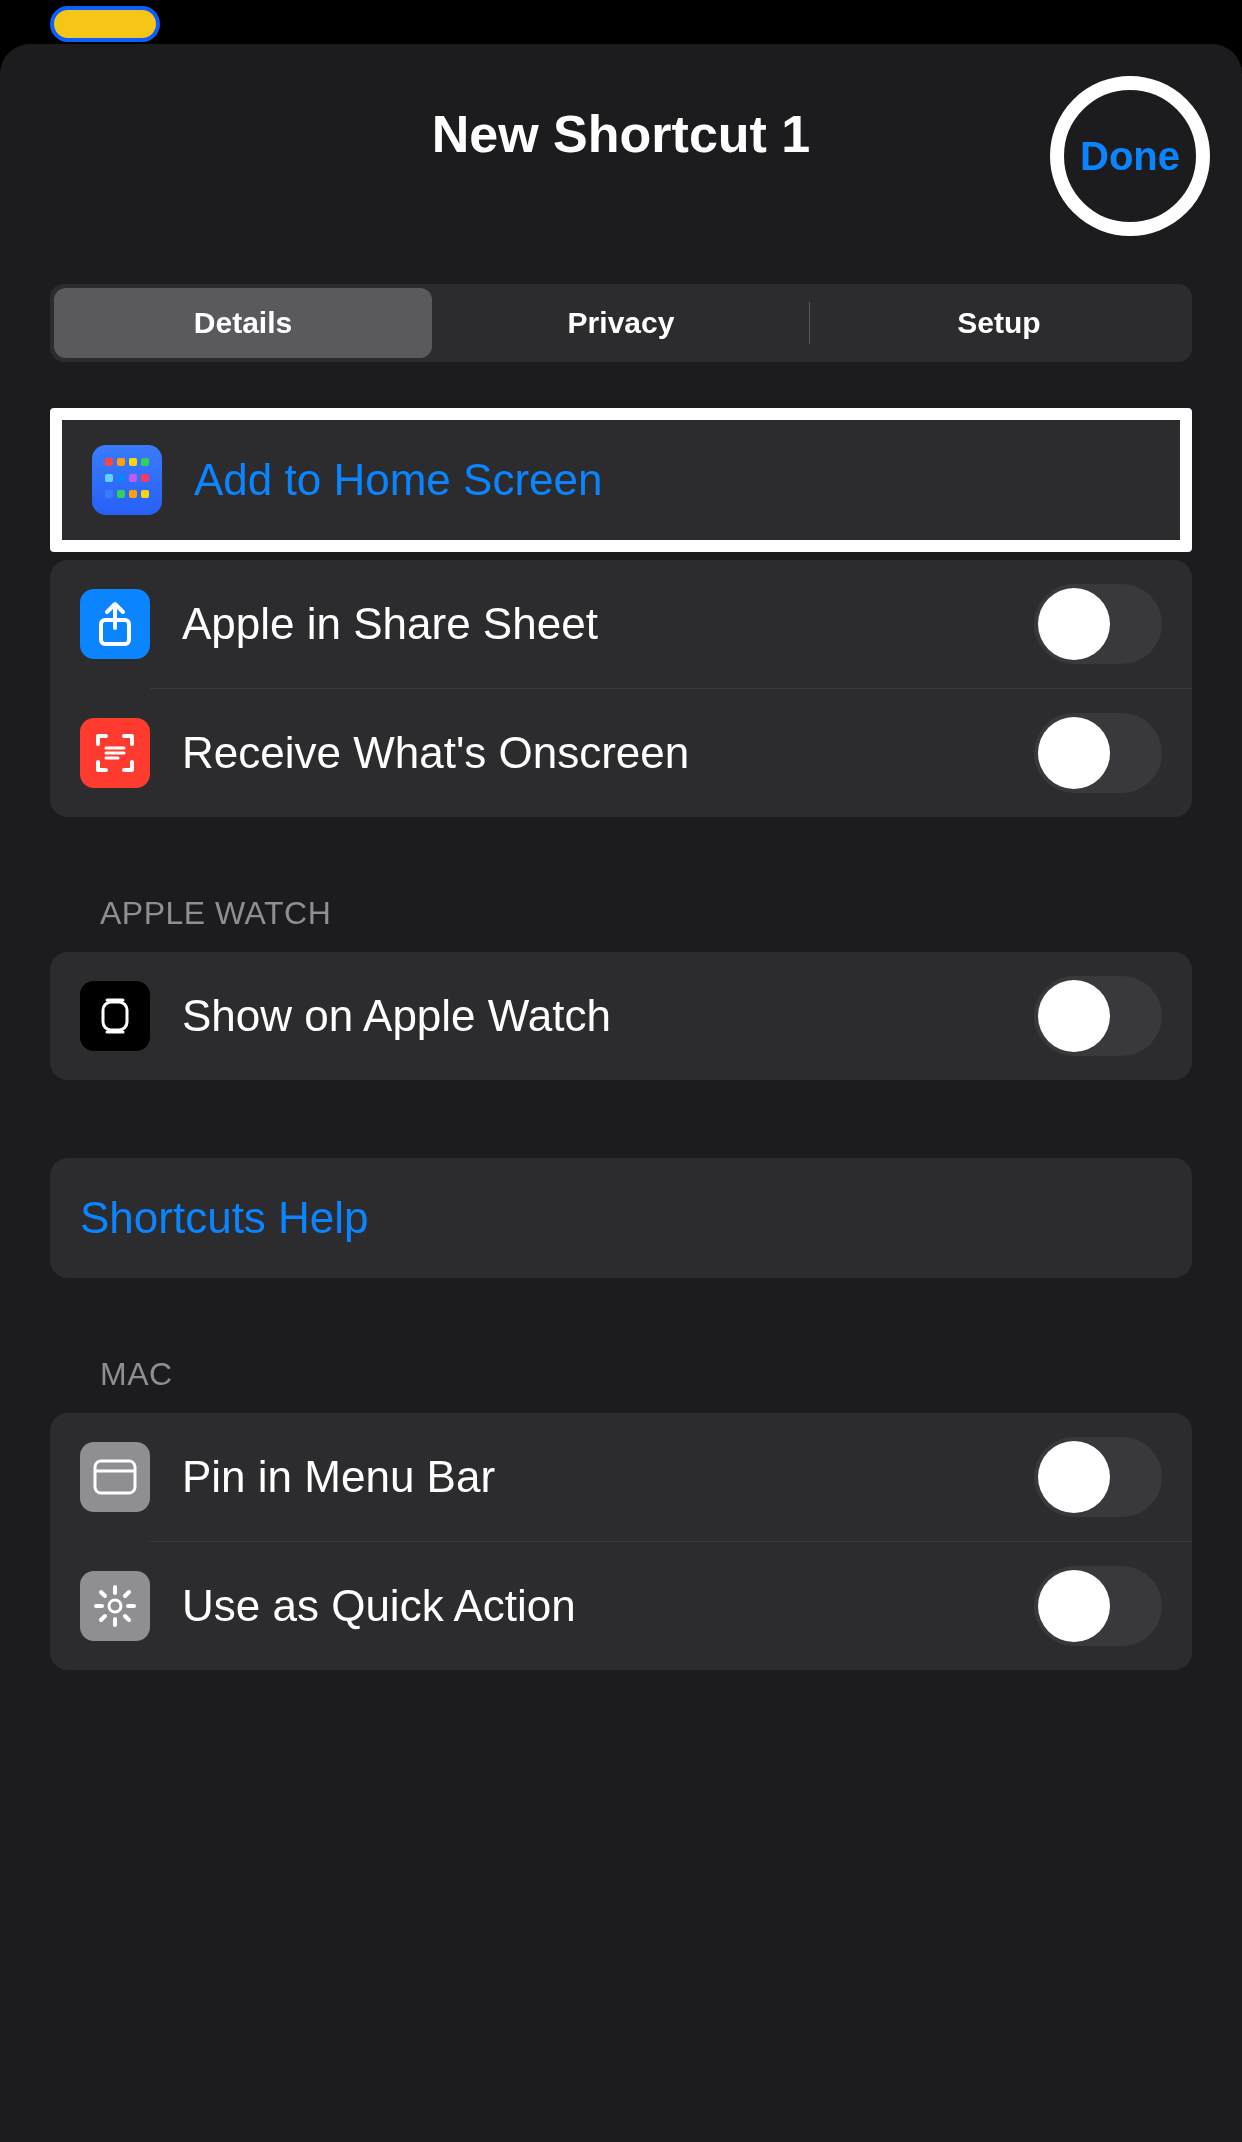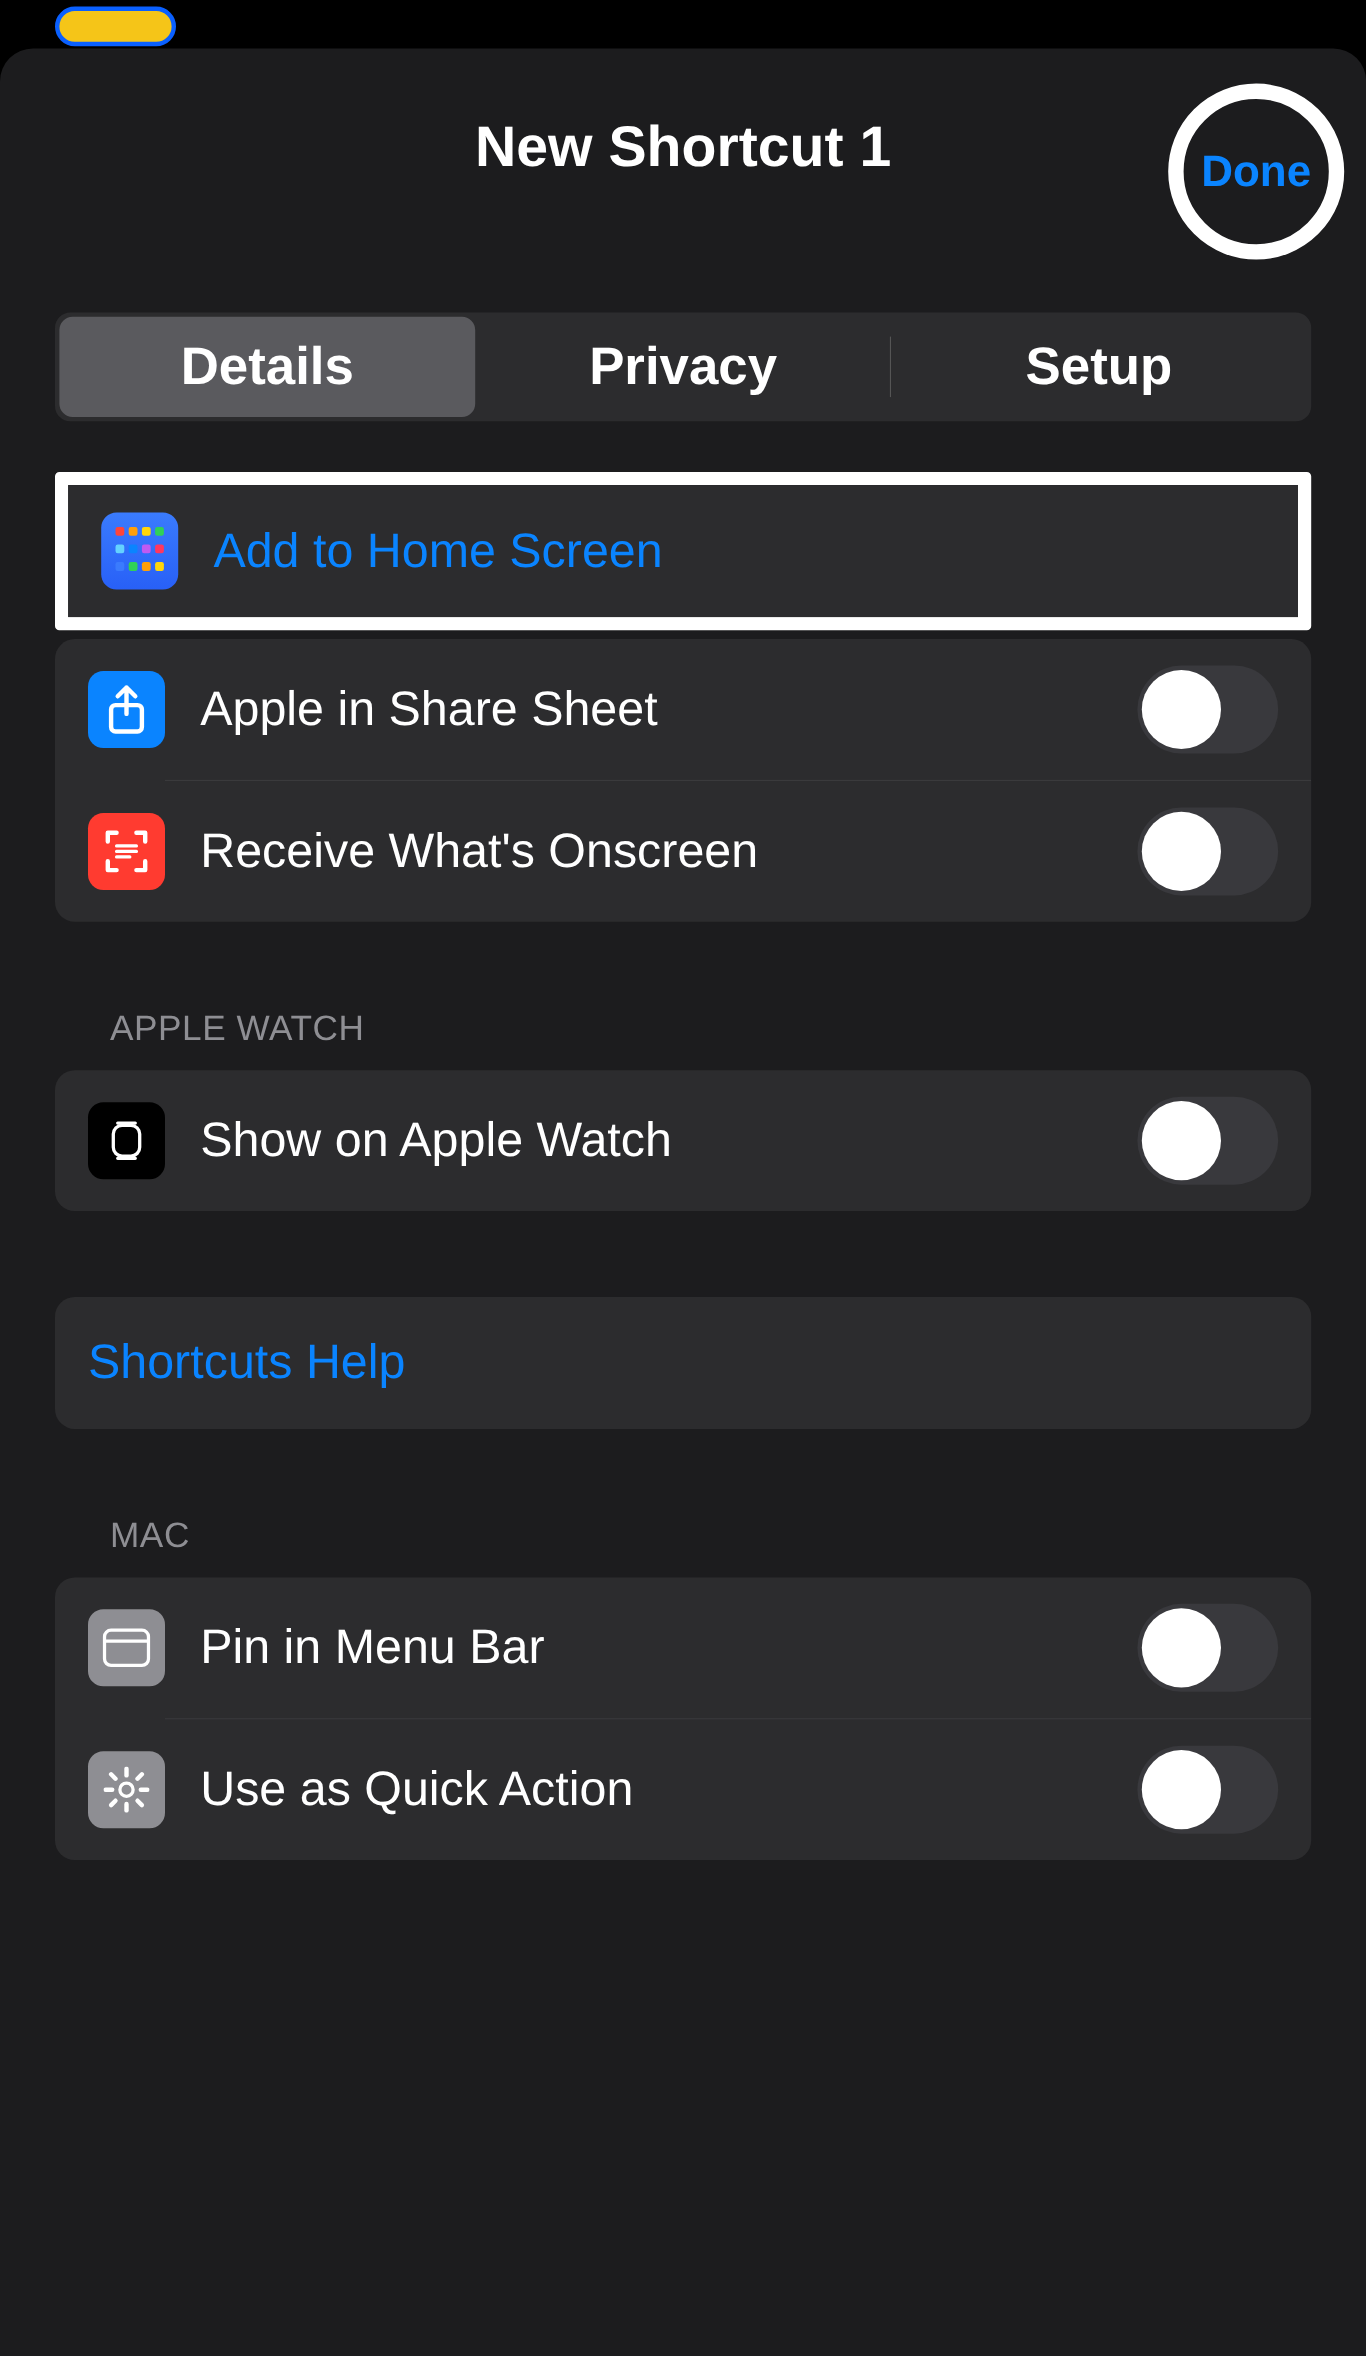--- a/index.html
+++ b/index.html
@@ -29,21 +29,21 @@
       align-items: center;
       justify-content: center;
     }
     .page-title {
       font-size: 52px;
       font-weight: 600;
       color: #fff;
     }
     .done-circle {
       position: absolute;
-      right: 20px;
+      right: 32px;
       top: 32px;
       width: 160px;
       height: 160px;
       border: 14px solid #fff;
       border-radius: 50%;
       display: flex;
       align-items: center;
       justify-content: center;
     }
     .done-button {
@@ -56,21 +56,21 @@
     .segmented {
       margin: 60px 50px 0 50px;
       background: #2c2c2e;
       border-radius: 14px;
       display: flex;
       padding: 4px;
     }
     .segment {
       flex: 1;
       text-align: center;
-      font-size: 48px;
+      font-size: 30px;
       font-weight: 600;
       color: #fff;
       padding: 18px 0;
       border-radius: 12px;
       position: relative;
     }
     .segment.selected {
       background: #5a5a5e;
     }
     .segment:not(:last-child):not(.selected)::after {

